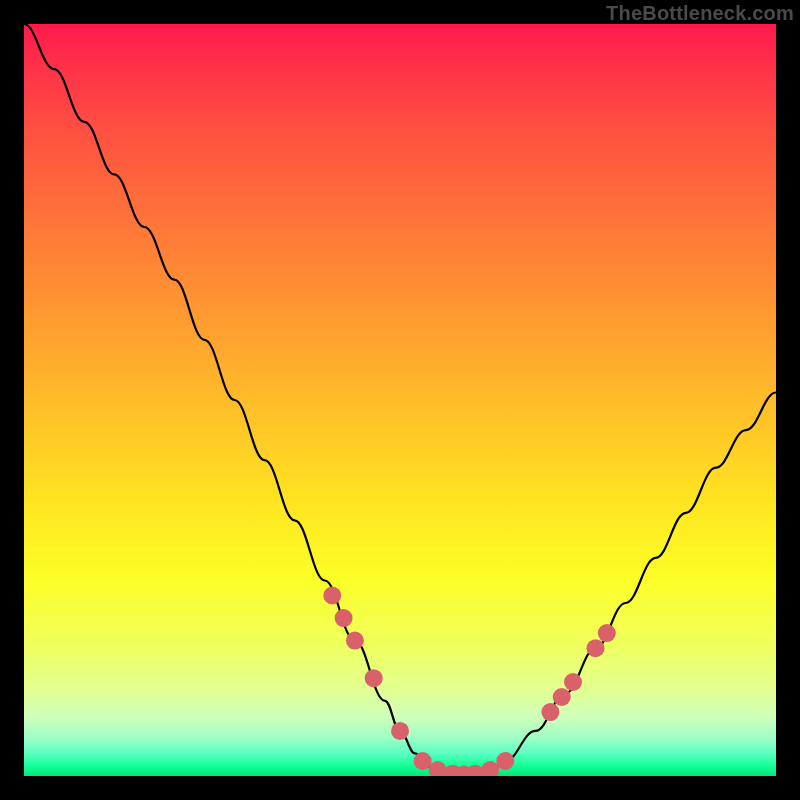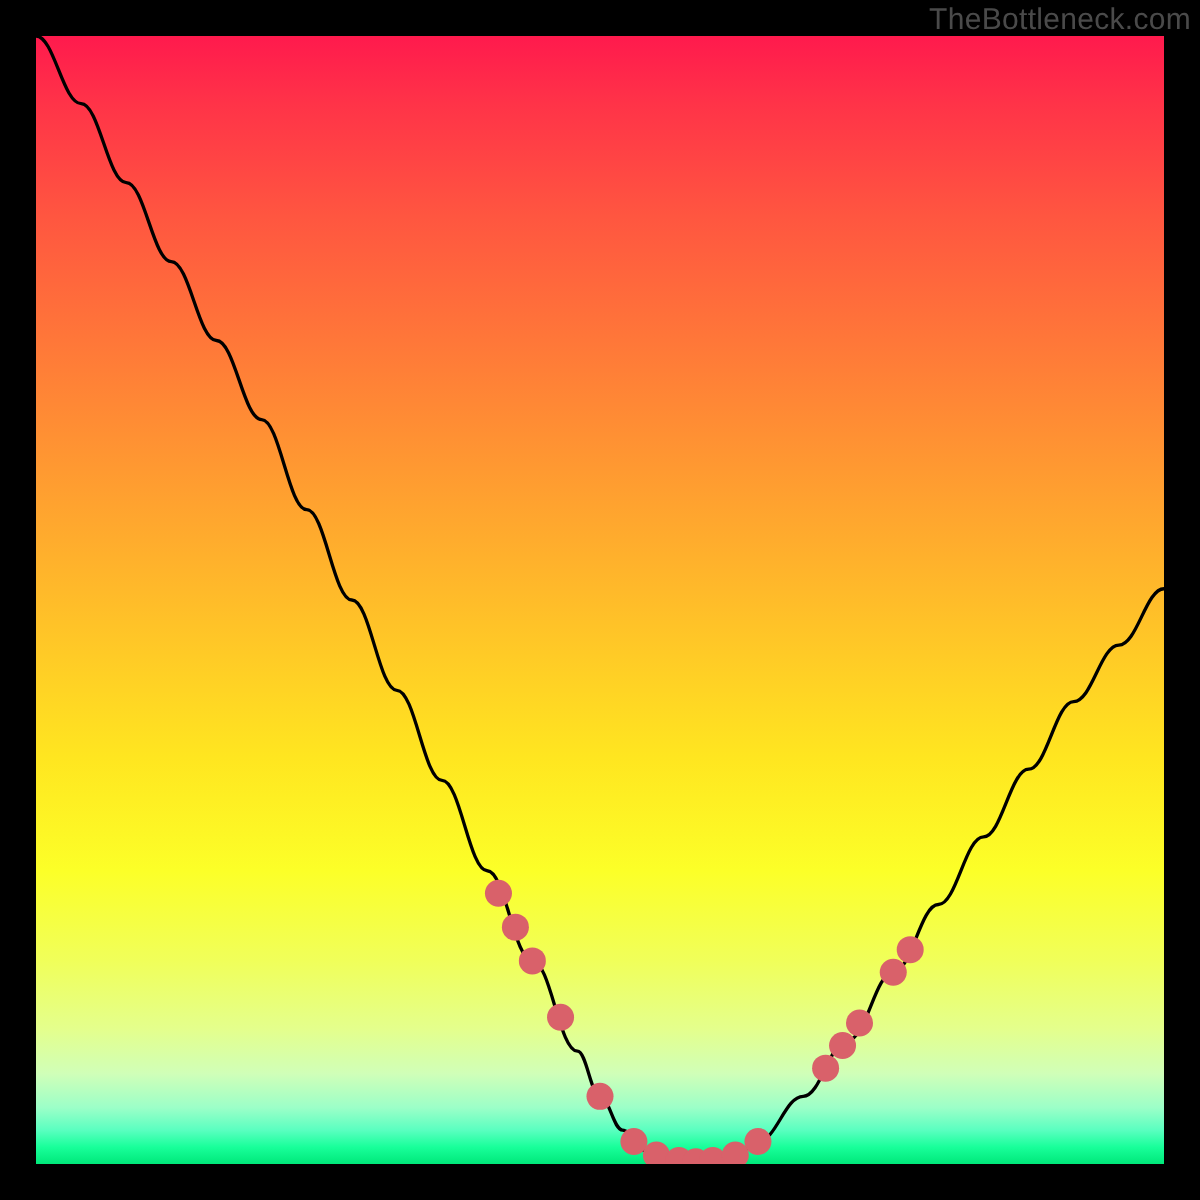--- a/index.html
+++ b/index.html
@@ -42,21 +42,21 @@
       #18ff9a 98.5%,
       #00e87a 100%
     );
   }
   .watermark {
     position: absolute;
     top: 2px;
     right: 6px;
     color: #4a4a4a;
     font-size: 20px;
-    font-weight: 400;
+    font-weight: 700;
     letter-spacing: 0.2px;
     pointer-events: none;
     text-align: right;
   }
   svg.curve {
     position: absolute;
     left: 0;
     top: 0;
     width: 752px;
     height: 752px;

